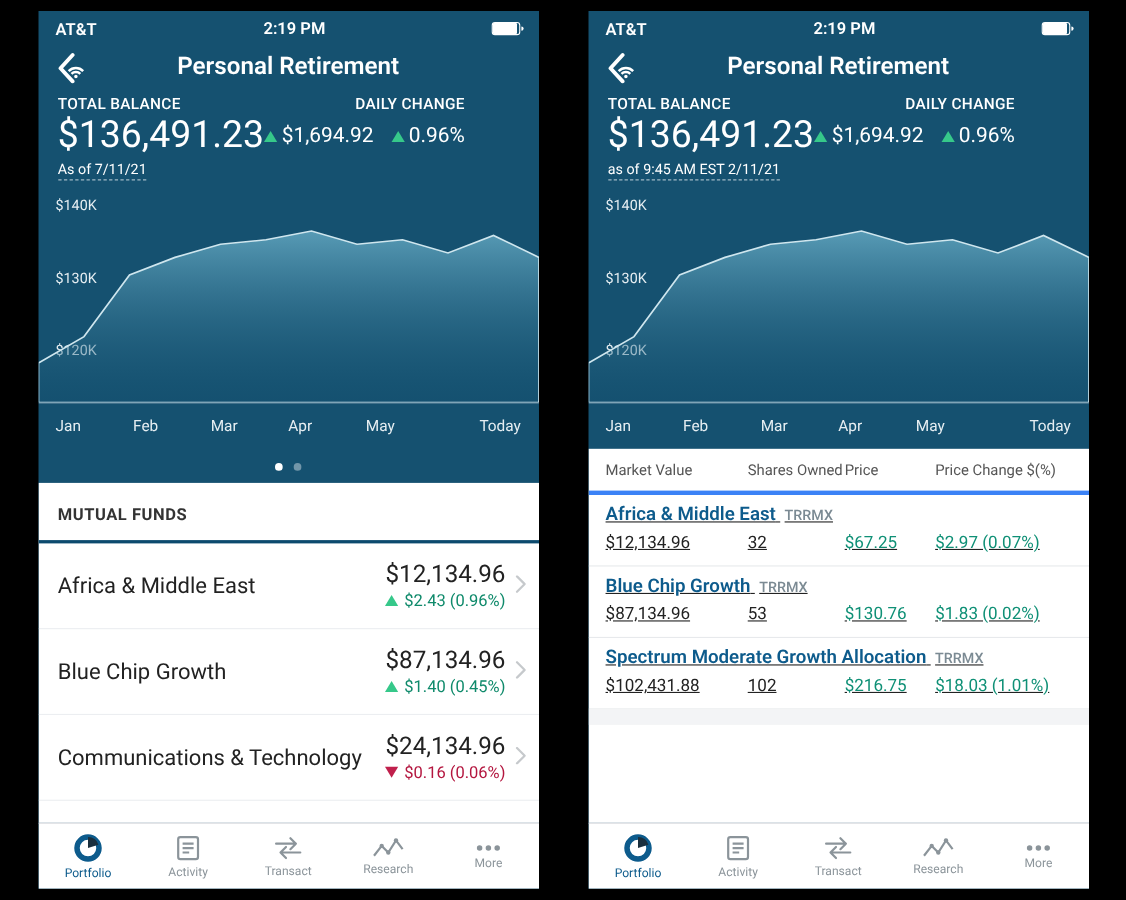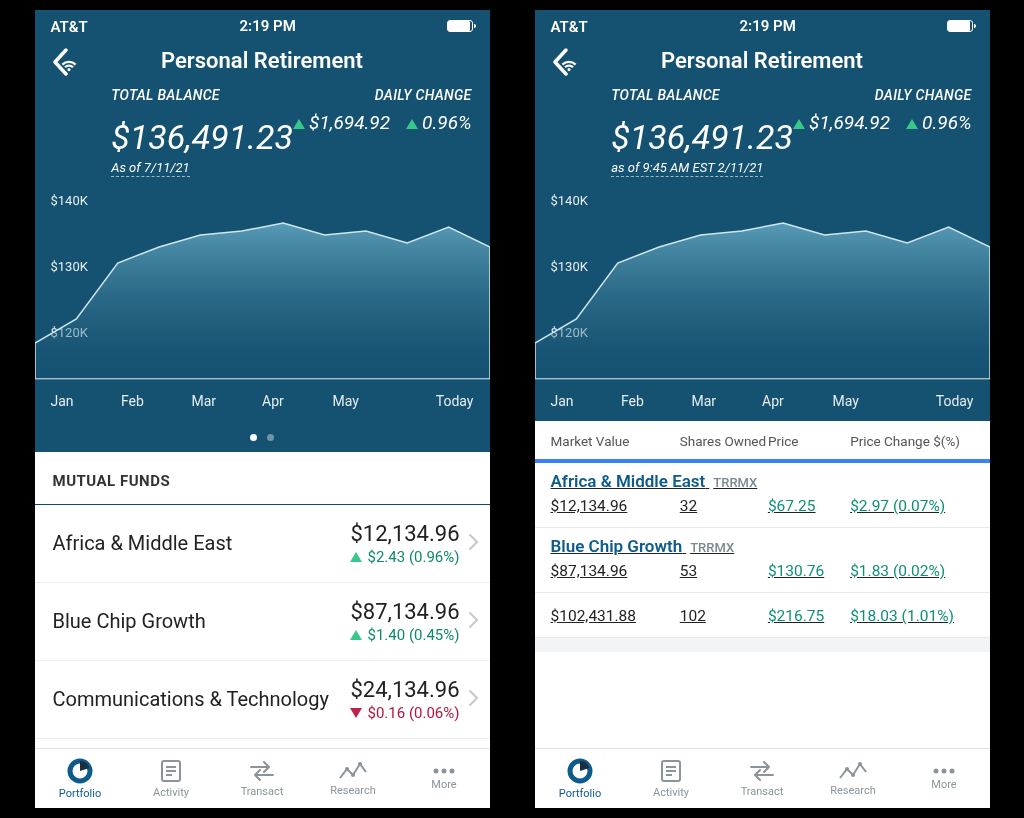--- a/index.html
+++ b/index.html
@@ -43,24 +43,24 @@
   
   .navheader {
     display:flex; align-items:flex-end; justify-content:center;
     padding: 6px 16px 14px; position:relative;
   }
   .back-btn { position:absolute; left:16px; top:6px; }
   .navtitle { font-size: 22px; font-weight: 600; }
   
   .balance {
     padding: 0 18px 4px;
-    display:flex; justify-content:flex-end; align-items:flex-start;font-style:italic;
+    display:flex; justify-content:flex-start; align-items:flex-start;
   }
   .bal-label { font-size: 14px; font-weight: 500; letter-spacing: .3px; }
-  .bal-value { font-size: 34px; font-weight: 400; margin-top:14px; }
+  .bal-value { font-size: 34px; font-weight: 400; margin-top:0; }
   .asof { font-size: 13px; border-bottom: 1px dashed rgba(255,255,255,.6); display:inline-block; padding-bottom:1px; margin-top:2px;}
   .daily { text-align:right; }
   .triangle-up {
     display:inline-block; width:0; height:0;
     border-left:6px solid transparent; border-right:6px solid transparent;
     border-bottom:10px solid #36c88a; margin-right:4px; vertical-align:baseline;
   }
   .triangle-down {
     display:inline-block; width:0; height:0;
     border-left:6px solid transparent; border-right:6px solid transparent;
@@ -80,21 +80,21 @@
   }
   .xaxis span { flex:1; }
   .xaxis span:last-child { text-align:right; }
   .pager { height:32px; display:flex; align-items:center; justify-content:center; gap:10px; }
   .dot { width:7px; height:7px; border-radius:50%; background:rgba(255,255,255,.4); }
   .dot.active { background:#fff; }
   
   .list-area { flex:1; background:#fff; color:#222; overflow:hidden; }
   .section-header {
     font-size:15px; font-weight:700; letter-spacing:.5px; color:#333;
-    padding:20px 18px 14px; border-bottom:1px solid #0c4a6e;
+    padding:20px 18px 14px; border-bottom:3px solid #0c4a6e;
   }
   .fund-row {
     display:flex; align-items:center; padding:16px 12px 16px 18px;
     border-bottom:1px solid #eceef1; position:relative;
   }
   .fund-row .info { flex:1; min-width:0; }
   .fund-name { font-size:20px; color:#222; line-height:1.25; padding-right:8px;}
   .fund-right { text-align:right; margin-right:8px; }
   .fund-val { font-size:22px; color:#222; }
   .fund-delta { font-size:15px; margin-top:2px; display:flex; align-items:center; justify-content:flex-end; gap:2px;}
@@ -415,20 +415,21 @@
       <div><span class="fundtitle">Blue Chip Growth</span> <span class="ticker">TRRMX</span></div>
       <div class="cells">
         <span class="mv">$87,134.96</span>
         <span class="sh">53</span>
         <span class="pr">$130.76</span>
         <span class="pc">$1.83 (0.02%)</span>
       </div>
     </div>
 
     <div class="trow">
+      <div><span class="fundtitle">Spectrum Moderate Growth Allocation</span> <span class="ticker">TRRMX</span></div>
       <div class="cells">
         <span class="mv">$102,431.88</span>
         <span class="sh">102</span>
         <span class="pr">$216.75</span>
         <span class="pc">$18.03 (1.01%)</span>
       </div>
     </div>
 
     <div class="ira-sec"></div>
   </div>

